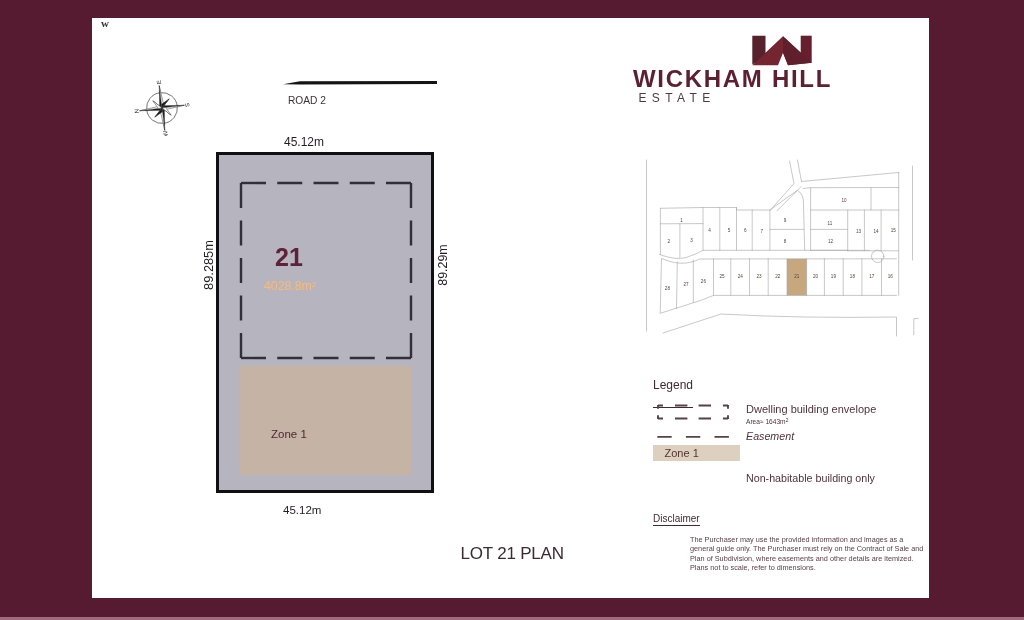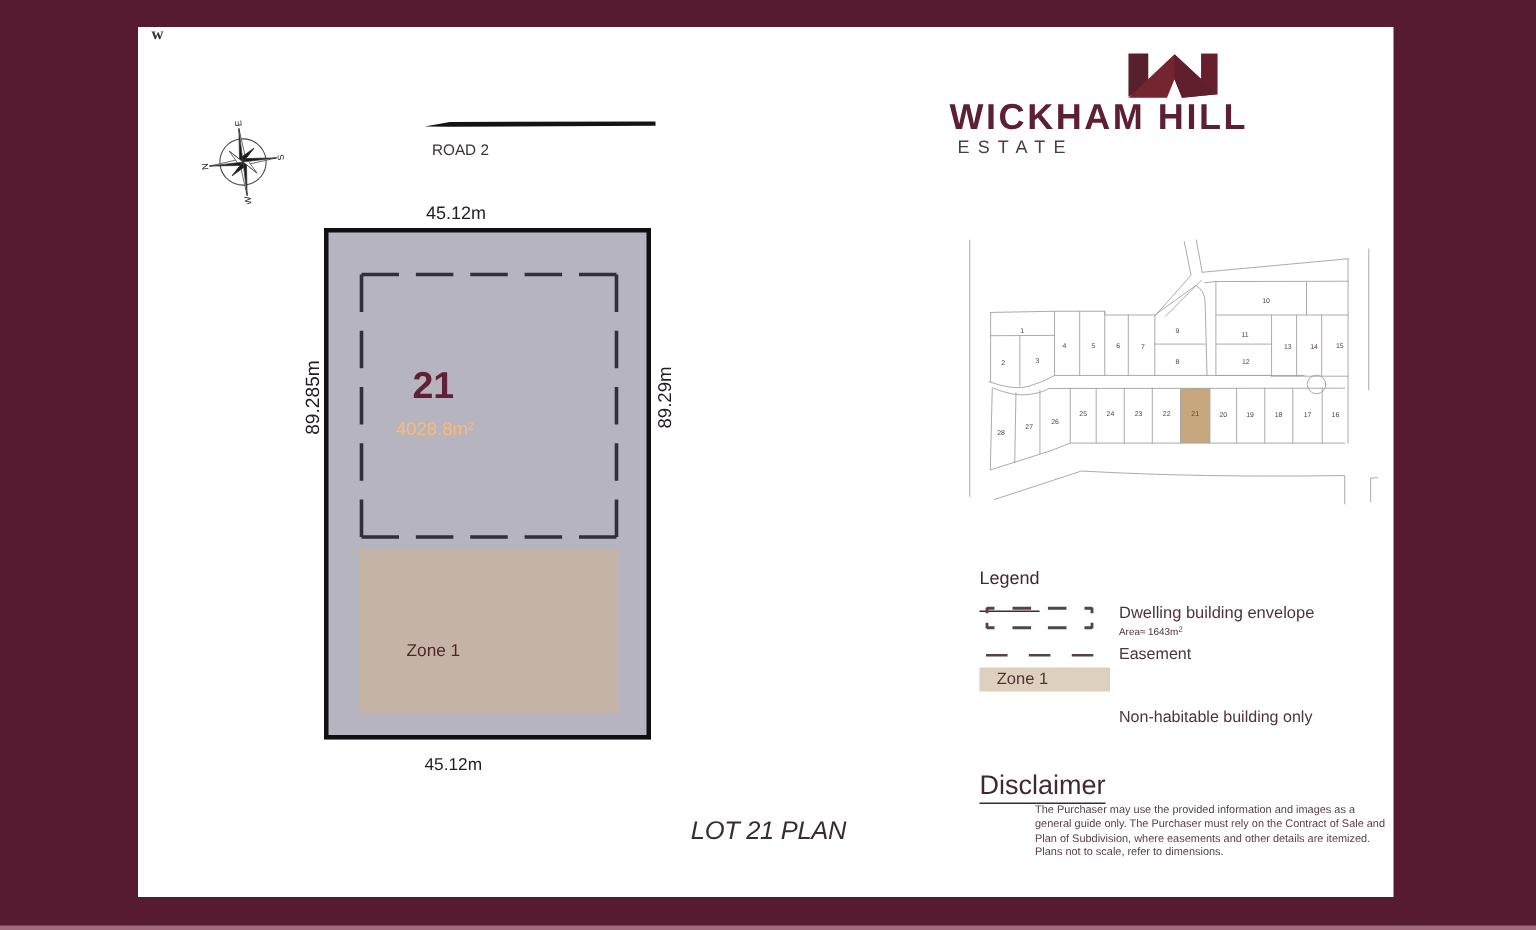--- a/index.html
+++ b/index.html
@@ -75,21 +75,21 @@
 <div class="abs ctr" style="left:264px;top:279px;width:100px;font-size:12.3px;color:#fdba74;">4028.8m<span style="font-size:8px;vertical-align:3.5px;">2</span></div>
 
 <div class="abs ctr" style="left:271px;top:427.5px;width:100px;font-size:11.5px;color:#512530;">Zone 1</div>
 
 <div class="abs" style="left:207.5px;top:264.5px;transform:translate(-50%,-50%) rotate(-90deg);font-size:12.8px;color:#211d23;white-space:nowrap;">89.285m</div>
 
 <div class="abs" style="left:443px;top:264.5px;transform:translate(-50%,-50%) rotate(-90deg);font-size:12.4px;color:#211d23;white-space:nowrap;">89.29m</div>
 
 <div class="abs ctr" style="left:283px;top:504px;width:80px;font-size:11.5px;color:#211d23;">45.12m</div>
 
-<div class="abs" style="left:460.5px;top:543.5px;font-size:17px;color:#3c2a33;letter-spacing:-0.2px;font-style:italic;">LOT 21 PLAN</div>
+<div class="abs" style="left:460.5px;top:543.5px;font-size:17px;color:#3c2a33;letter-spacing:-0.2px;">LOT 21 PLAN</div>
 
 <svg class="abs" style="left:749px;top:34px;" width="66" height="33" viewBox="0 0 66 33">
 <polygon points="3.3,1.7 16.5,1.7 16.5,24 3.3,30.5" fill="#56202c"></polygon>
 <rect x="51.7" y="1.7" width="11" height="27" fill="#671f2e"></rect>
 <path d="M3.3,31.2 L34,2.2 L62.7,28.8 L39,31.2 L34,18.8 L29,31.2 Z" fill="#74252f"></path>
 <path d="M34,2.2 L62.7,28.8 L39,31.2 L34,18.8 Z" fill="#5f1f2d"></path>
 </svg>
 
 <div class="abs ctr" style="left:633px;top:65px;width:300px;font-size:24px;font-weight:700;color:#5d2033;letter-spacing:1.7px;">WICKHAM HILL</div>
 
@@ -197,25 +197,25 @@
 </g>
 </svg>
 
 <div class="abs" style="left:746px;top:402.5px;font-size:11px;color:#4f333e;">Dwelling building envelope</div>
 <div class="abs" style="left:746px;top:416.5px;font-size:6.6px;color:#4f333e;">Area≈ 1643m<span style="font-size:5.5px;vertical-align:2px;">2</span></div>
 
 <svg class="abs" style="left:656px;top:434px;" width="75" height="6" viewBox="0 0 75 6">
 <line x1="1.3" y1="2.8" x2="73" y2="2.8" stroke="#564349" stroke-width="1.7" stroke-dasharray="14.4 14.2"></line>
 </svg>
 
-<div class="abs" style="left:746px;top:429.5px;font-size:10.7px;color:#4f333e;">Easement</div>
+<div class="abs" style="left:746px;top:429.5px;font-size:10.7px;color:#4f333e;font-style:italic;">Easement</div>
 
 <div class="abs ctr" style="left:652.5px;top:444.5px;width:87px;height:16.5px;background:#ded0bf;font-size:11px;color:#4f3430;line-height:16.5px;padding-left:12px;box-sizing:border-box;">Zone 1</div>
 
 <div class="abs" style="left:746px;top:446px;font-size:10.7px;color:#4f333e;margin-top:26px;">Non-habitable building only</div>
 
-<div class="abs" style="left:653px;top:513px;font-size:18px;color:#422833;border-bottom:1px solid #422833;padding-bottom:1px;">Disclaimer</div>
+<div class="abs" style="left:653px;top:513px;font-size:10px;color:#422833;border-bottom:1px solid #422833;padding-bottom:1px;">Disclaimer</div>
 
 <div class="abs" style="left:653px;top:534.5px;font-size:7.3px;line-height:9.6px;color:#5a4049;white-space:nowrap;margin-left:37px;">
 The Purchaser may use the provided information and images as a<br>
 general guide only. The Purchaser must rely on the Contract of Sale and<br>
 Plan of Subdivision, where easements and other details are itemized.<br>
 Plans not to scale, refer to dimensions.</div>
 
 </body></html>

